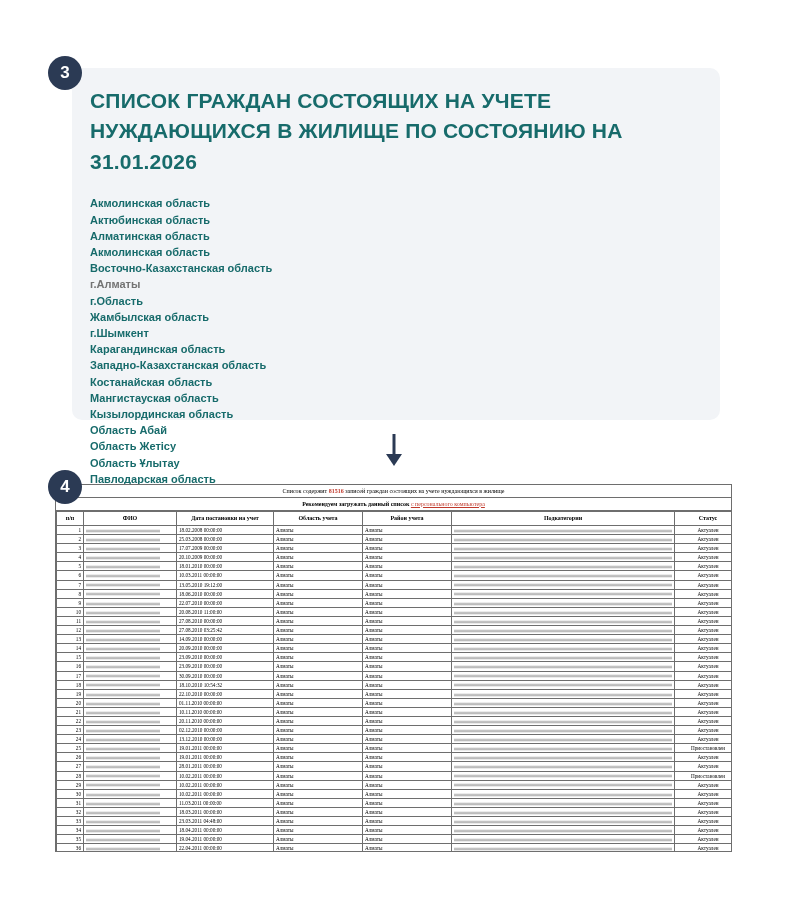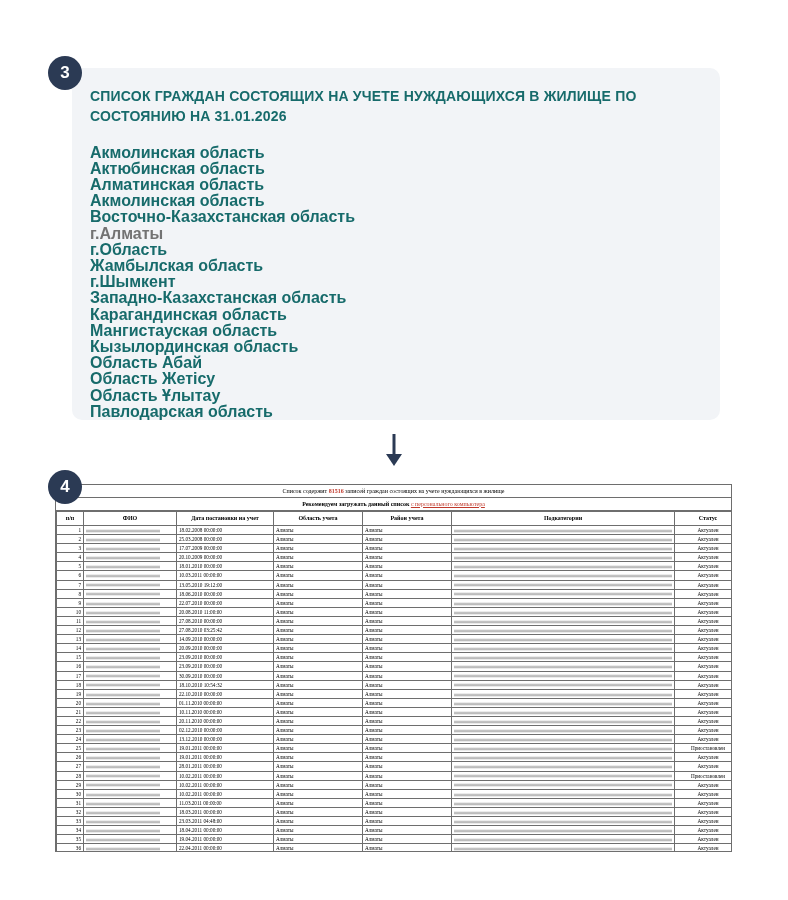--- a/index.html
+++ b/index.html
@@ -43,34 +43,34 @@
     top: 68px;
     width: 648px;
     height: 352px;
     background: #f2f4f7;
     border-radius: 10px;
     box-sizing: border-box;
     padding: 18px 24px 20px 18px;
   }
   .panel3-title {
     color: #176b6b;
-    font-size: 14px;
+    font-size: 21px;
     font-weight: bold;
     line-height: 1.45;
     letter-spacing: .2px;
     margin: 0 0 18px 0;
   }
   .region-list {
     list-style: none;
     margin: 0;
     padding: 0;
   }
   .region-list li {
     color: #176b6b;
-    font-size: 16px;
+    font-size: 11px;
     font-weight: bold;
     line-height: 16.2px;
     white-space: nowrap;
     cursor: pointer;
   }
   .region-list li.selected { color: #737373; }
 
   
   .arrow {
     position: absolute;
@@ -163,22 +163,23 @@
     <ul class="region-list" id="region-list">
         <li>Акмолинская область</li>
         <li>Актюбинская область</li>
         <li>Алматинская область</li>
         <li>Акмолинская область</li>
         <li>Восточно-Казахстанская область</li>
         <li class="selected">г.Алматы</li>
         <li>г.Область</li>
         <li>Жамбылская область</li>
         <li>г.Шымкент</li>
+        <li>Карагандинская область</li>
         <li>Западно-Казахстанская область</li>
-        <li>Карагандинская область</li>
+        <li>Костанайская область</li>
         <li>Мангистауская область</li>
         <li>Кызылординская область</li>
         <li>Область Абай</li>
         <li>Область Жетісу</li>
         <li>Область Ұлытау</li>
         <li>Павлодарская область</li>
       </ul>
   </div>
 
   <div class="arrow">

